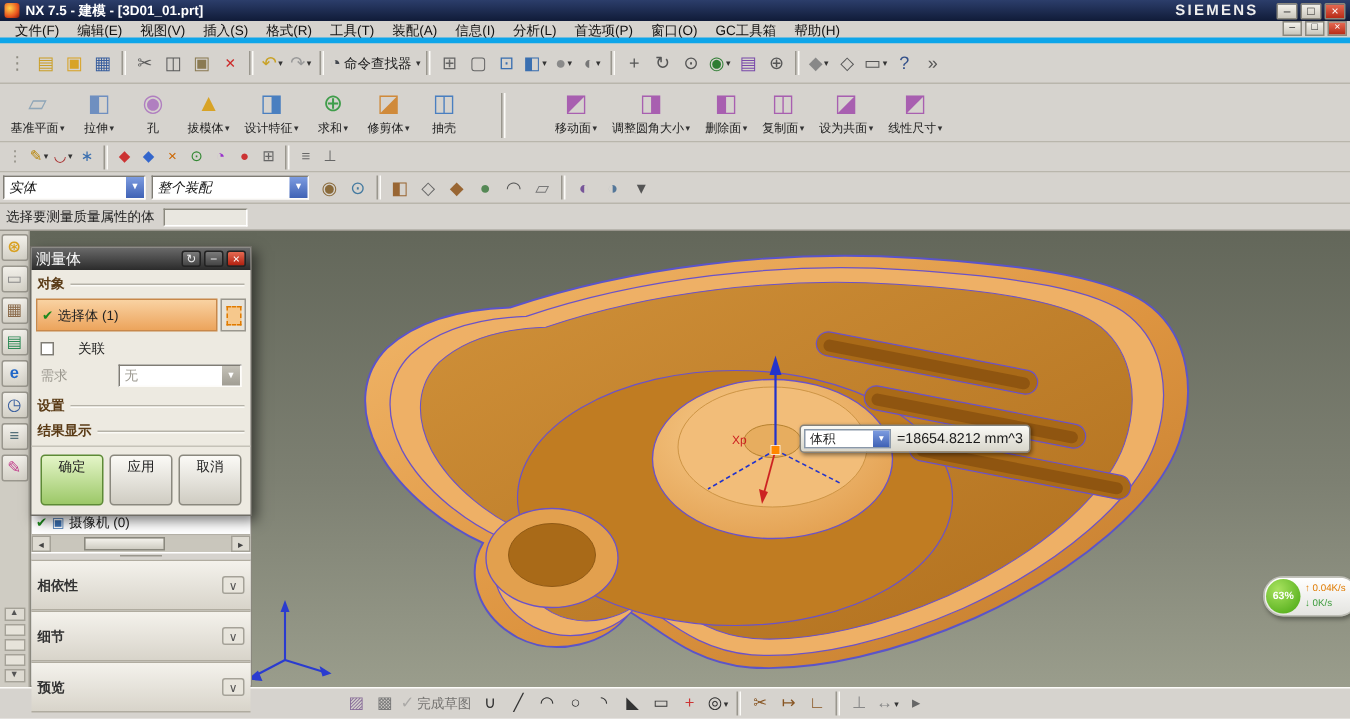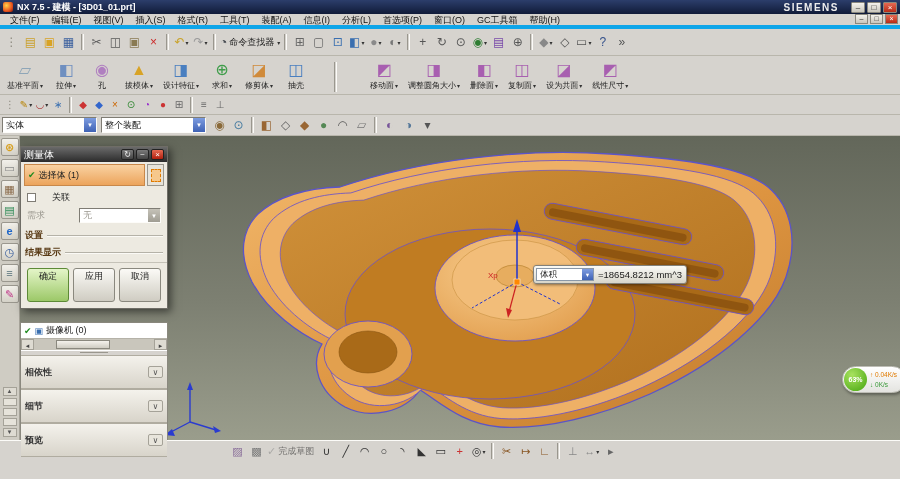--- a/index.html
+++ b/index.html
@@ -39,21 +39,21 @@
 
   .rowB { height:39px; }
   .group { display:flex; align-items:flex-start; padding-top:2px; }
   .bigbtn { display:flex; flex-direction:column; align-items:center; min-width:36px; padding:0 5px; }
   .bico { font-size:16px; line-height:18px; height:18px; }
   .brow { display:flex; align-items:center; height:12px; }
   .blabel { font-size:8px; color:#222; white-space:nowrap; }
   .vsep { width:3px; height:30px; border-left:1px solid #9a978e; border-right:1px solid #fcfbf8; margin:4px 28px 0 20px; }
 
   
-  .selbar { height:21px; background:#d6d3ce; border-bottom:1px solid #b9b6ac; display:flex; align-items:center; padding:0 2px; gap:4px; }
+  .selbar { height:21px; background:#d6d3ce; border-bottom:1px solid #b9b6ac; display:flex; align-items:center; padding:0 2px; gap:4px;font-style:italic; }
   .combo { height:16px; background:#fff; border:1px solid; border-color:#7f7c74 #fdfcf9 #fdfcf9 #7f7c74; display:flex; align-items:center; }
   .combo-text { font-size:9px; color:#111; padding:0 3px; flex:1; white-space:nowrap; overflow:hidden; }
   .combo-arrow { width:12px; height:100%; background:linear-gradient(#7d9ce0,#3f62b5); color:#fff; font-size:6px; display:flex; align-items:center; justify-content:center; }
   .w95 { width:95px; } .w105 { width:105px; }
   .selicons { display:flex; align-items:center; }
 
   
   .cuebar { height:18px; background:#d6d3ce; border-bottom:1px solid #9a978e; display:flex; align-items:center; padding:0 4px; gap:6px; }
   .cue-text { font-size:9px; color:#222; white-space:nowrap; }
   .cue-field { width:56px; height:12px; background:#e9e7e0; border:1px solid; border-color:#8a887e #fff #fff #8a887e; }
@@ -520,20 +520,24 @@
         <span class="tglyph" style="color: rgb(85, 119, 153);">◑</span>
 
       </span>
         <span class="ticon">
         <span class="tglyph" style="color: rgb(85, 85, 85);">▾</span>
 
       </span>
       </div>
   </div>
 
+  <div class="cuebar">
+    <span class="cue-text">选择要测量质量属性的体</span>
+    <span class="cue-field"></span>
+  </div>
 
   <div class="main">
 
     <div class="resourcebar">
       <div class="rtabs">
 
       <div class="rtab">
           <span class="rico" style="color: rgb(216, 160, 32);">⊛</span>
         </div>
           <div class="rtab">
@@ -658,20 +662,24 @@
     </div>
 
     <div class="dialog">
       <div class="dlg-title">
         <span class="dlg-title-text">测量体</span>
         <span class="dlg-btn">↻</span>
         <span class="dlg-btn">−</span>
         <span class="dlg-btn close">×</span>
       </div>
       <div class="dlg-body">
+        <div class="dlg-section">
+          <span>对象</span>
+            <span class="rule"></span>
+        </div>
         <div class="sel-row-wrap">
           <div class="sel-row">
             <span class="check">✔</span>
             <span>选择体 (1)</span>
           </div>
           <div class="collector">
             <span class="collector-ic"></span>
           </div>
         </div>
         <label class="chk-row">

